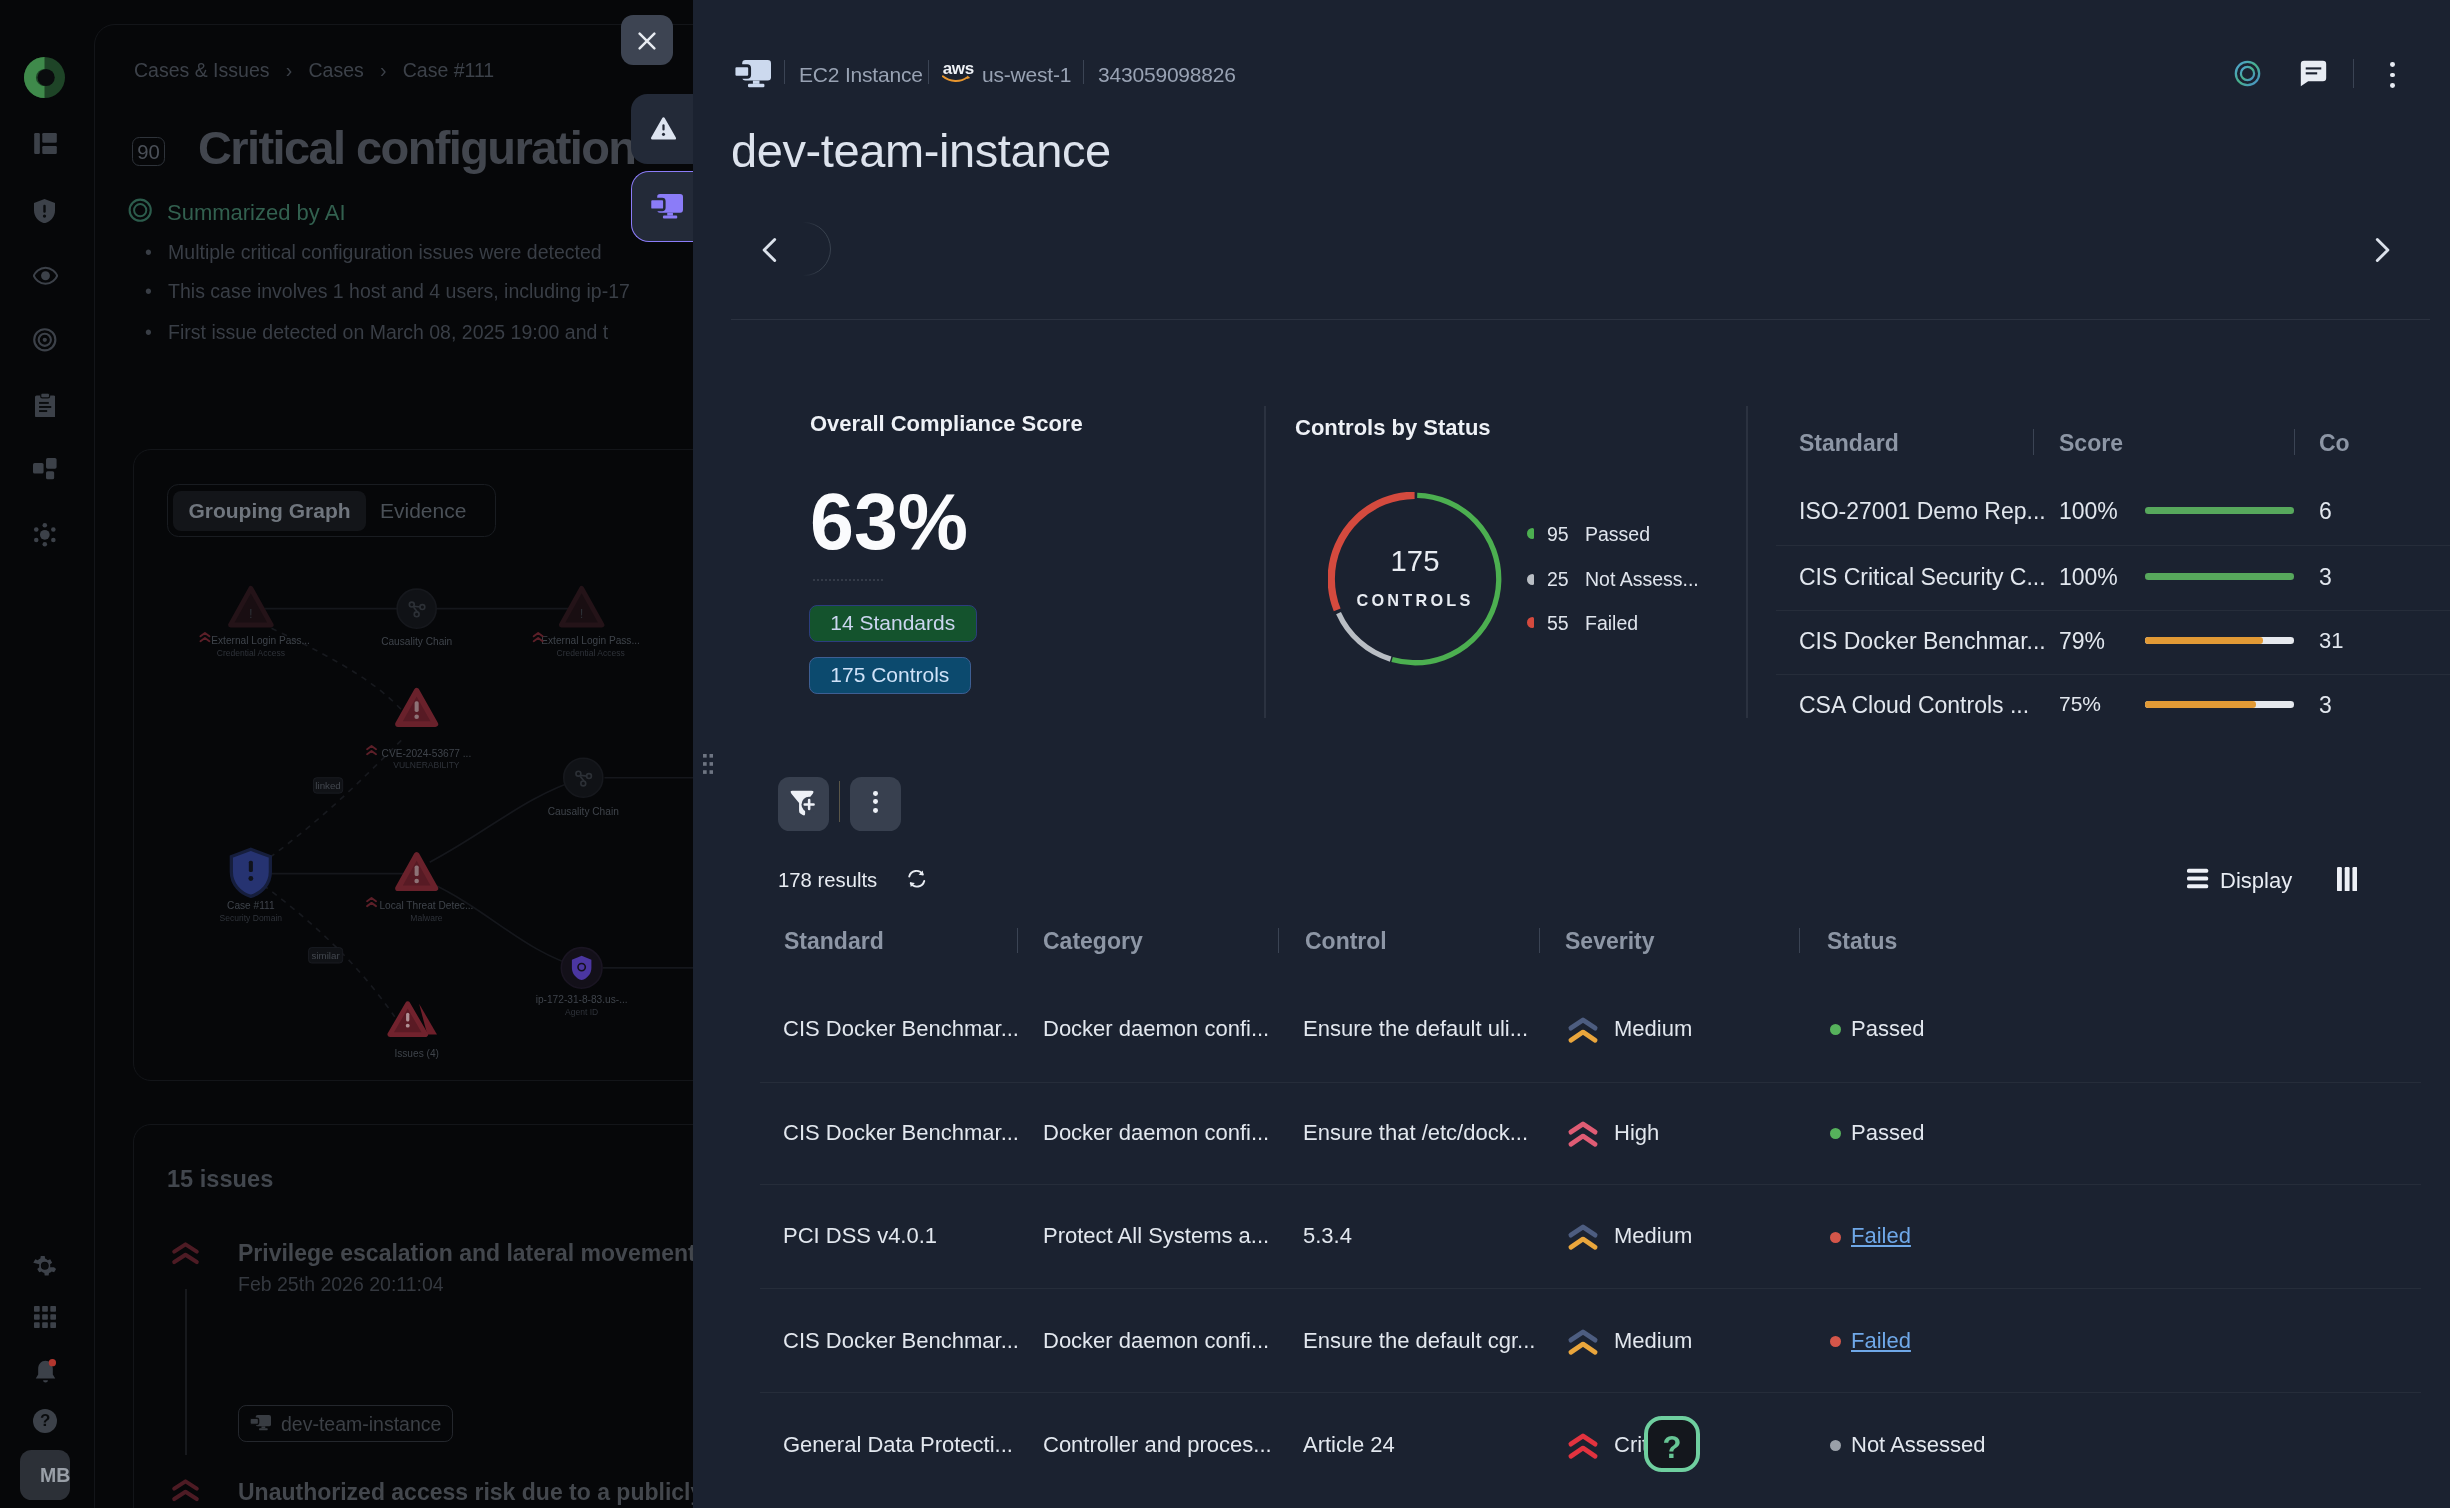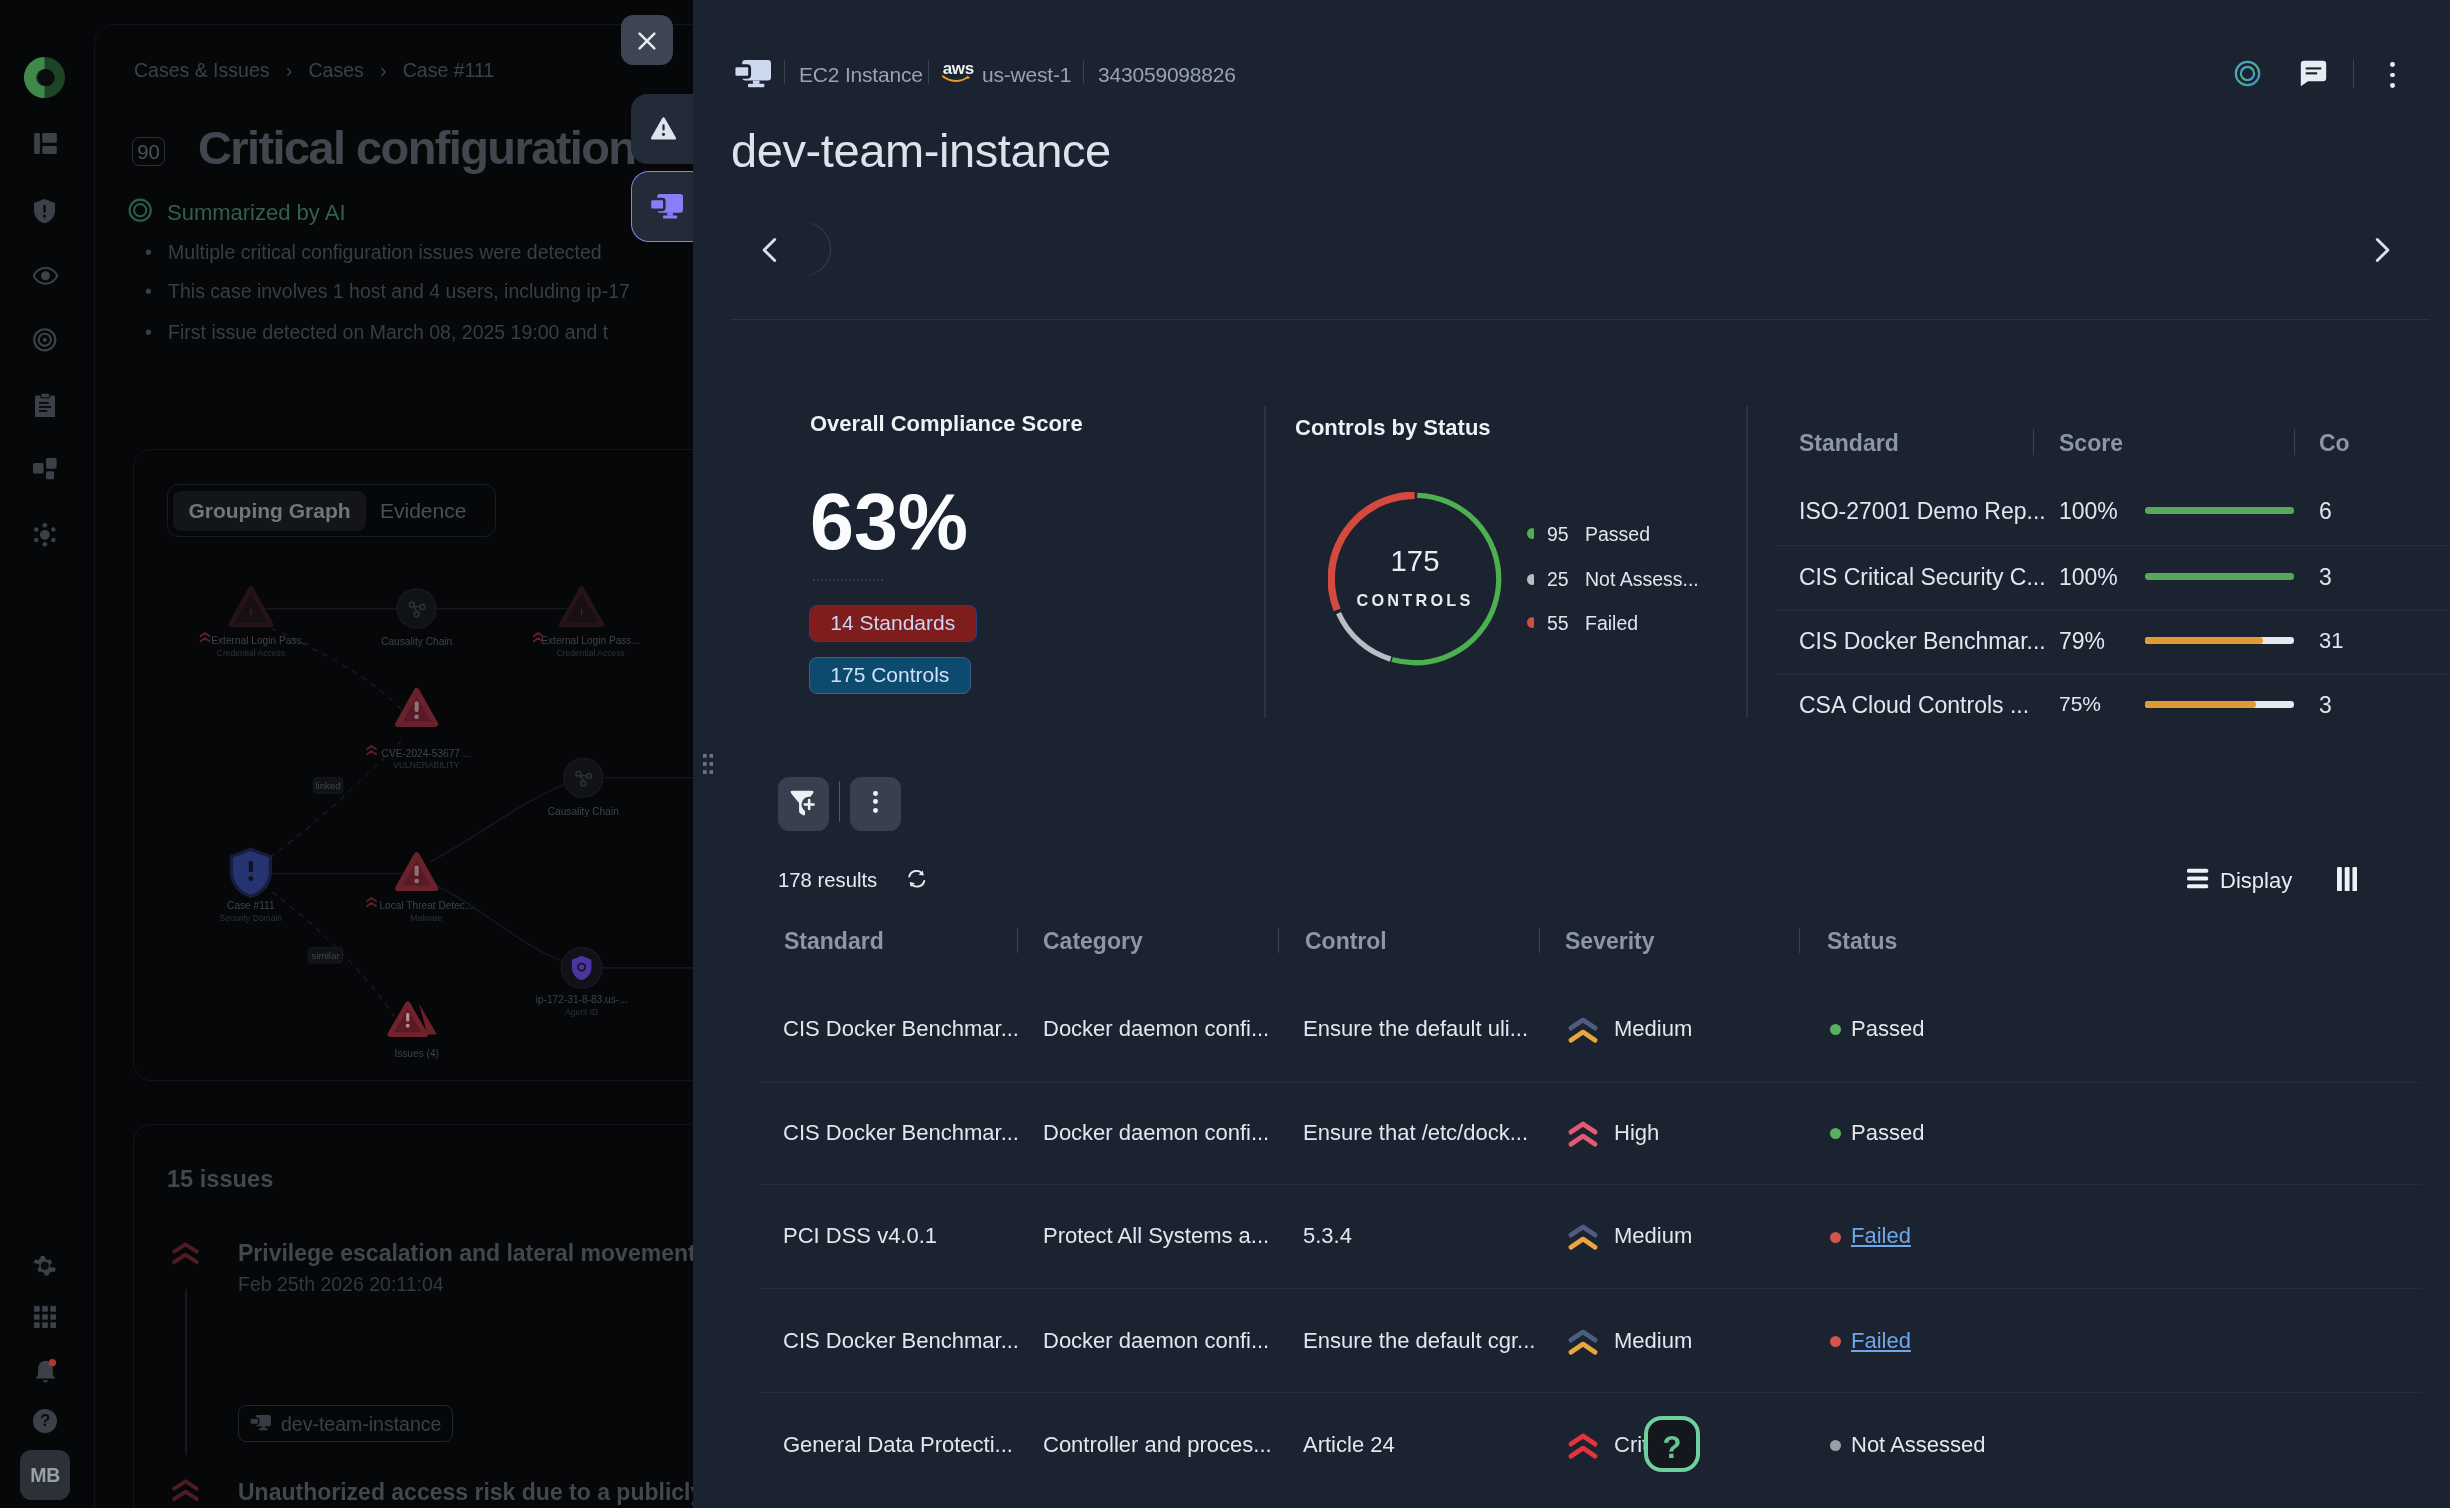--- a/index.html
+++ b/index.html
@@ -90,21 +90,21 @@
     <rect x="0" y="20" width="7" height="7" rx="1"></rect>
       <rect x="10" y="20" width="7" height="7" rx="1"></rect>
       <rect x="20" y="20" width="7" height="7" rx="1"></rect>
   </svg>
   <svg class="abs" style="left:34px;top:1359px" width="23" height="24.4" viewBox="0 0 28 30">
     <path d="M14 2 C19 2 23 6 23 12 V19 L26 24 H2 L5 19 V12 C5 6 9 2 14 2 Z" fill="#3c4149"></path>
     <path d="M11 26 a3 3 0 0 0 6 0 Z" fill="#3c4149"></path>
     <circle cx="22.5" cy="4.5" r="4.5" fill="#b3362e"></circle>
   </svg>
   <div class="abs" style="left:33px;top:1409px;width:24.4px;height:24.4px;border-radius:50%;background:#3c4149;color:#0a0c0e;font-size:17px;font-weight:bold;text-align:center;line-height:24.4px">?</div>
-  <div class="abs" style="left:20.3px;top:1450px;width:50px;height:50px;border-radius:11.4px;background:#2c3037;color:#9aa0a8;font-size:19.5px;font-weight:bold;text-align:center;line-height:50px">MB</div>
+  <div class="abs" style="left:20.3px;top:1450px;width:50px;height:50px;border-radius:11.4px;background:#2c3037;color:#9aa0a8;font-size:19.5px;font-weight:bold;text-align:right;line-height:50px">MB</div>
 
   <div class="dimcard" style="left:94px;top:24.4px;width:894px;height:1504px;border-radius:21px;border-color:#131519"></div>
 
   <div class="abs" style="left:134px;top:59px;font-size:19.5px;color:#3c4149">Cases &amp; Issues&nbsp;&nbsp;&nbsp;›&nbsp;&nbsp;&nbsp;Cases&nbsp;&nbsp;&nbsp;›&nbsp;&nbsp;&nbsp;Case #111</div>
 
   <div class="abs" style="left:132px;top:137px;width:33px;height:29px;border:0.8px solid #2e333a;border-radius:7.3px;color:#4b5058;font-size:20.3px;text-align:center;line-height:28px">90</div>
   <div class="abs" style="left:198px;top:120px;font-size:47px;font-weight:bold;color:#42464e;letter-spacing:-1.6px;white-space:nowrap">Critical configuration</div>
 
   <svg class="abs" style="left:128px;top:198px" width="24.4" height="24.4" viewBox="0 0 30 30">
     <circle cx="15" cy="15" r="13" fill="none" stroke="#2c5c4c" stroke-width="2.6"></circle>
@@ -333,21 +333,21 @@
     <path d="M18 3 L5 16 L18 29" stroke="#dbe1ea" stroke-width="3.6" fill="none" stroke-linecap="round" stroke-linejoin="round"></path>
   </svg>
   <svg class="abs" style="left:1681px;top:237px" width="18" height="26" viewBox="0 0 22 32">
     <path d="M4 3 L17 16 L4 29" stroke="#dbe1ea" stroke-width="3.6" fill="none" stroke-linecap="round" stroke-linejoin="round"></path>
   </svg>
   <div class="hdiv" style="left:38px;top:319px;width:1699px"></div>
 
   <div class="abs" style="left:117px;top:411px;font-size:22px;font-weight:bold;color:#eef1f6">Overall Compliance Score</div>
   <div class="abs" style="left:117px;top:476px;font-size:79px;font-weight:bold;color:#fafbfd;letter-spacing:0px">63%</div>
   <div class="abs" style="left:120px;top:579px;width:70px;border-top:2.4px dotted #343b48"></div>
-  <div class="abs" style="left:116px;top:605px;height:37px;background:#7f1d1d;border:1.6px solid #2c3d7e;border-radius:8.1px;color:#ccd6f0;font-size:21px;line-height:34px;padding:0 20.3px">14 Standards</div>
+  <div class="abs" style="left:116px;top:605px;height:37px;background:#14532d;border:1.6px solid #2c3d7e;border-radius:8.1px;color:#ccd6f0;font-size:21px;line-height:34px;padding:0 20.3px">14 Standards</div>
   <div class="abs" style="left:116px;top:657px;height:37px;background:#0c4a6e;border:1.6px solid #3e5f93;border-radius:8.1px;color:#cfe2f8;font-size:21px;line-height:33px;padding:0 20.3px">175 Controls</div>
 
   <div class="sep-v" style="left:571px;top:406px;height:312px;background:#2b3240;width:1.6px"></div>
 
   <div class="abs" style="left:602px;top:415px;font-size:22px;font-weight:bold;color:#eef1f6">Controls by Status</div>
 
   <svg class="abs" style="left:635px;top:492px" width="174" height="174" viewBox="0 0 214 214">
     <g transform="translate(107,107)">
       <g transform="rotate(-90)">
           <circle r="103" fill="none" stroke="#4caf50" stroke-width="6.5" stroke-dasharray="349 9999" stroke-linecap="butt" transform="rotate(1.5)"></circle>

